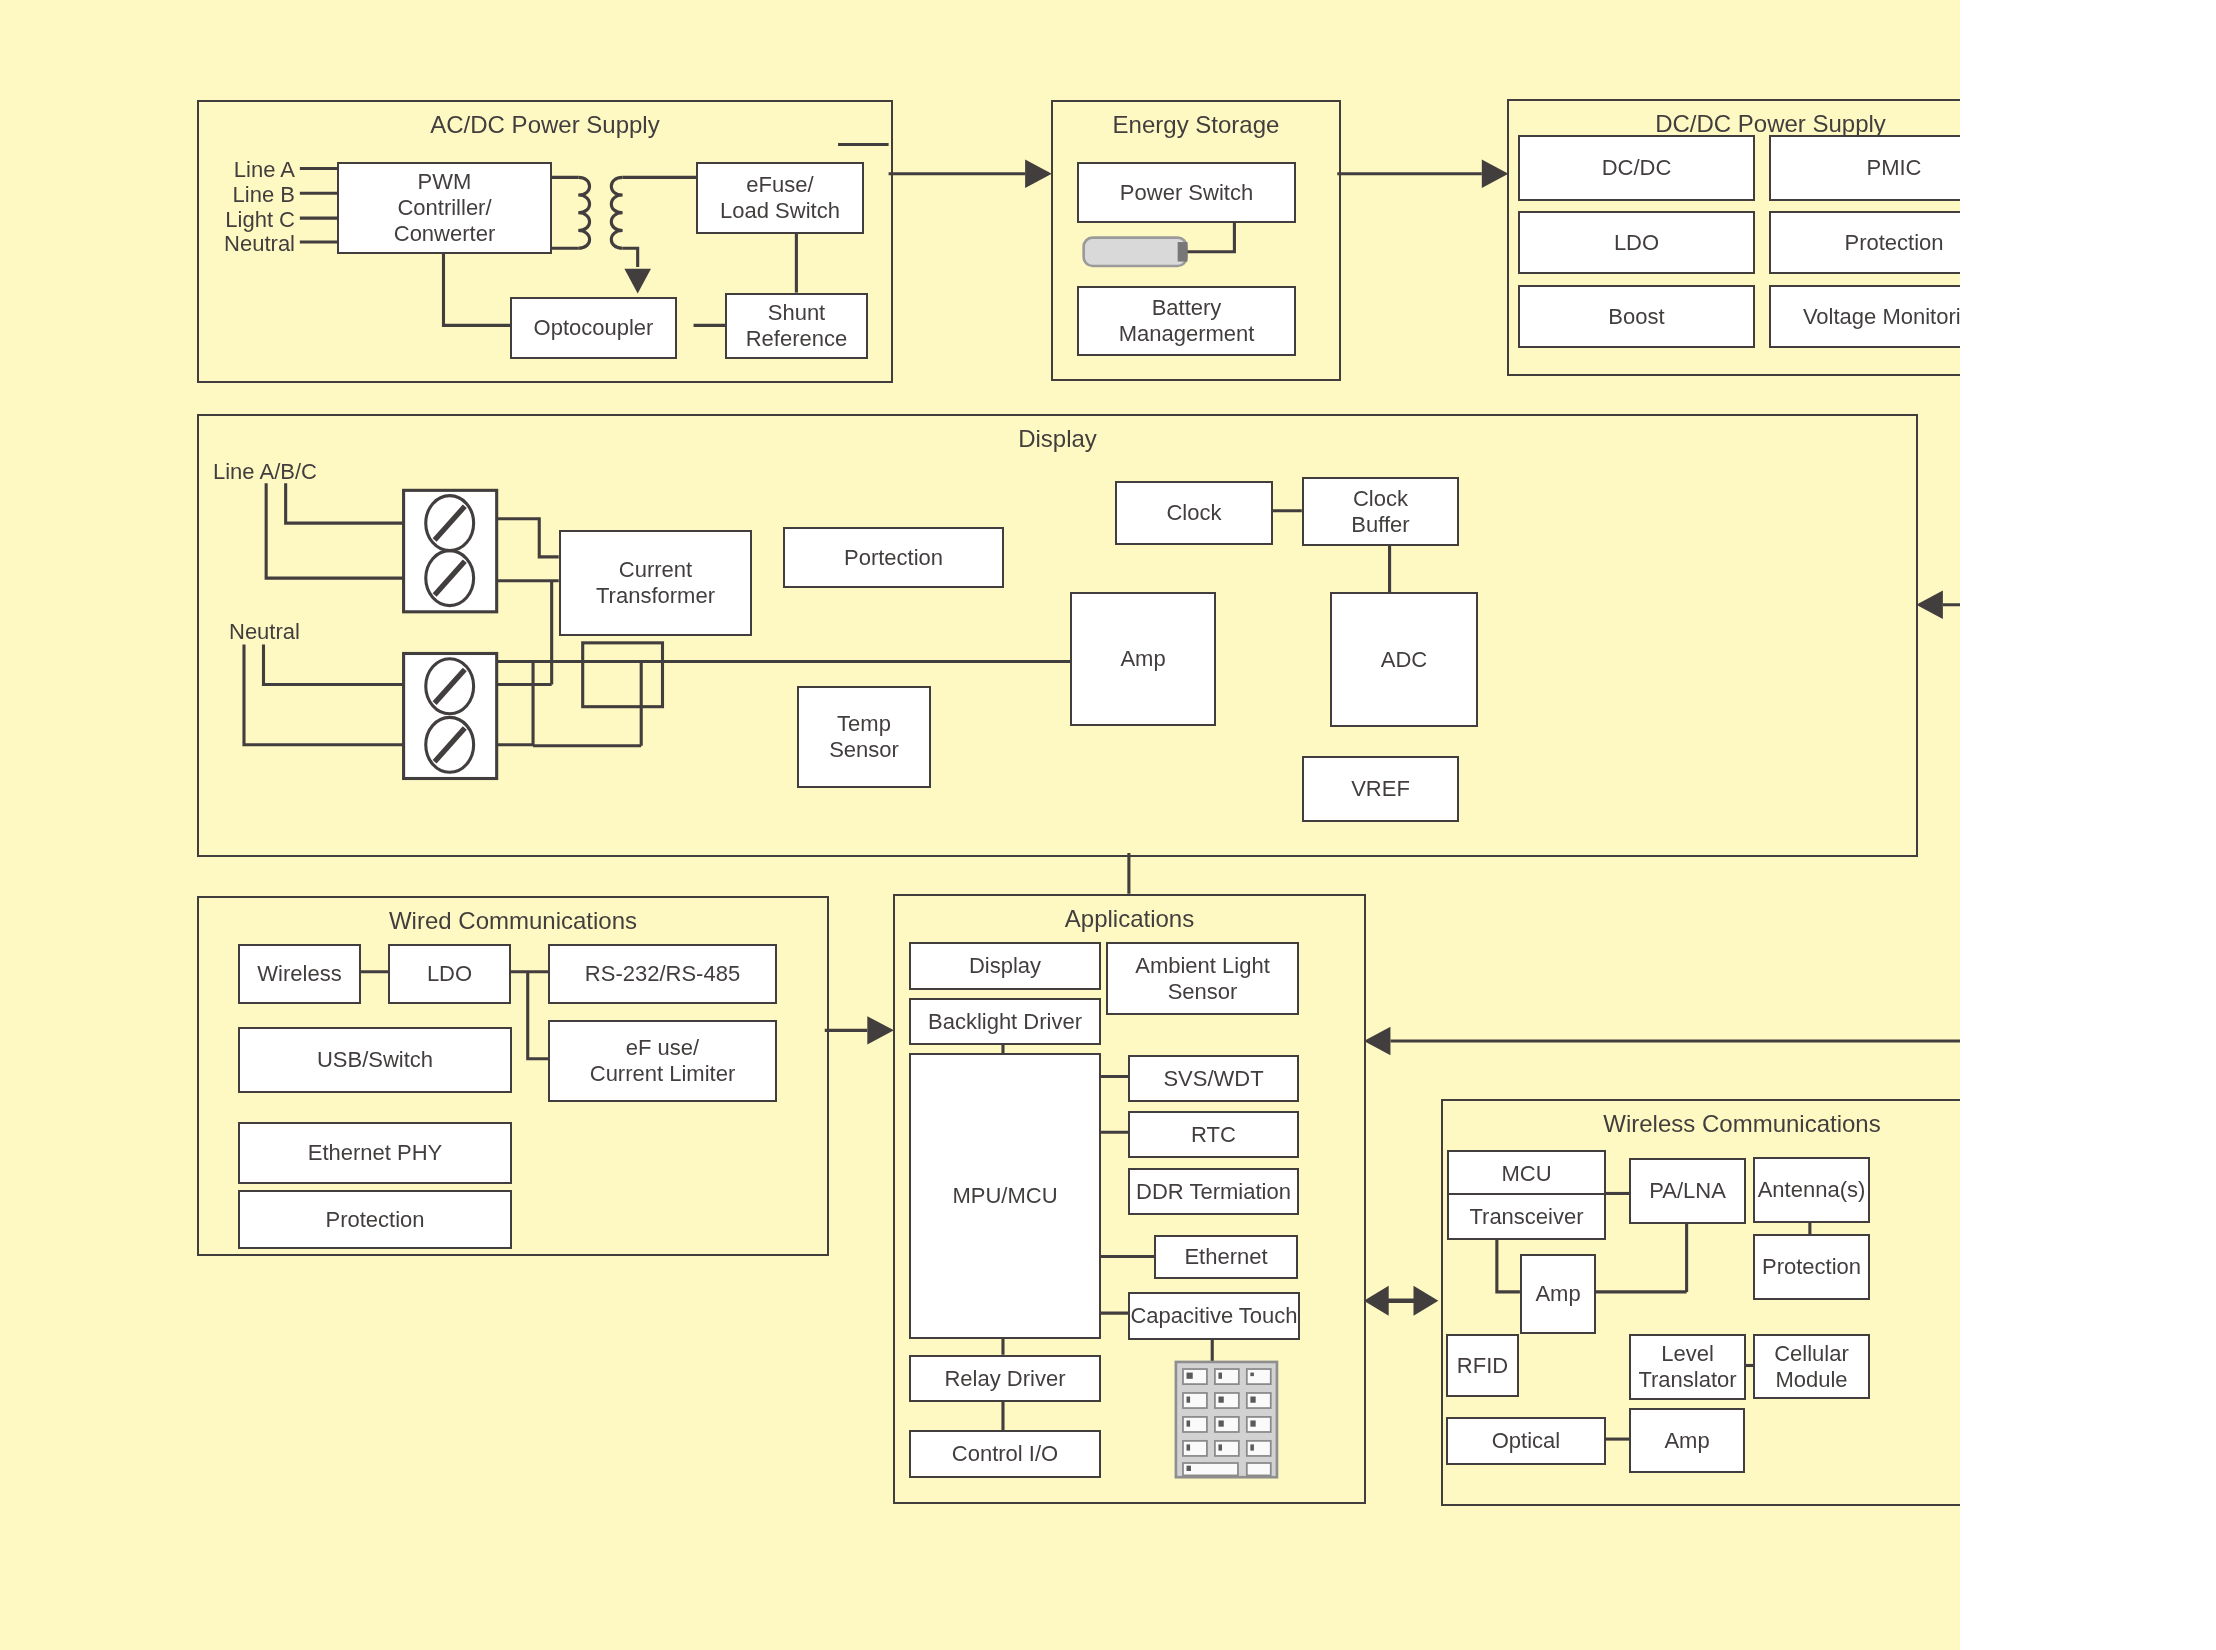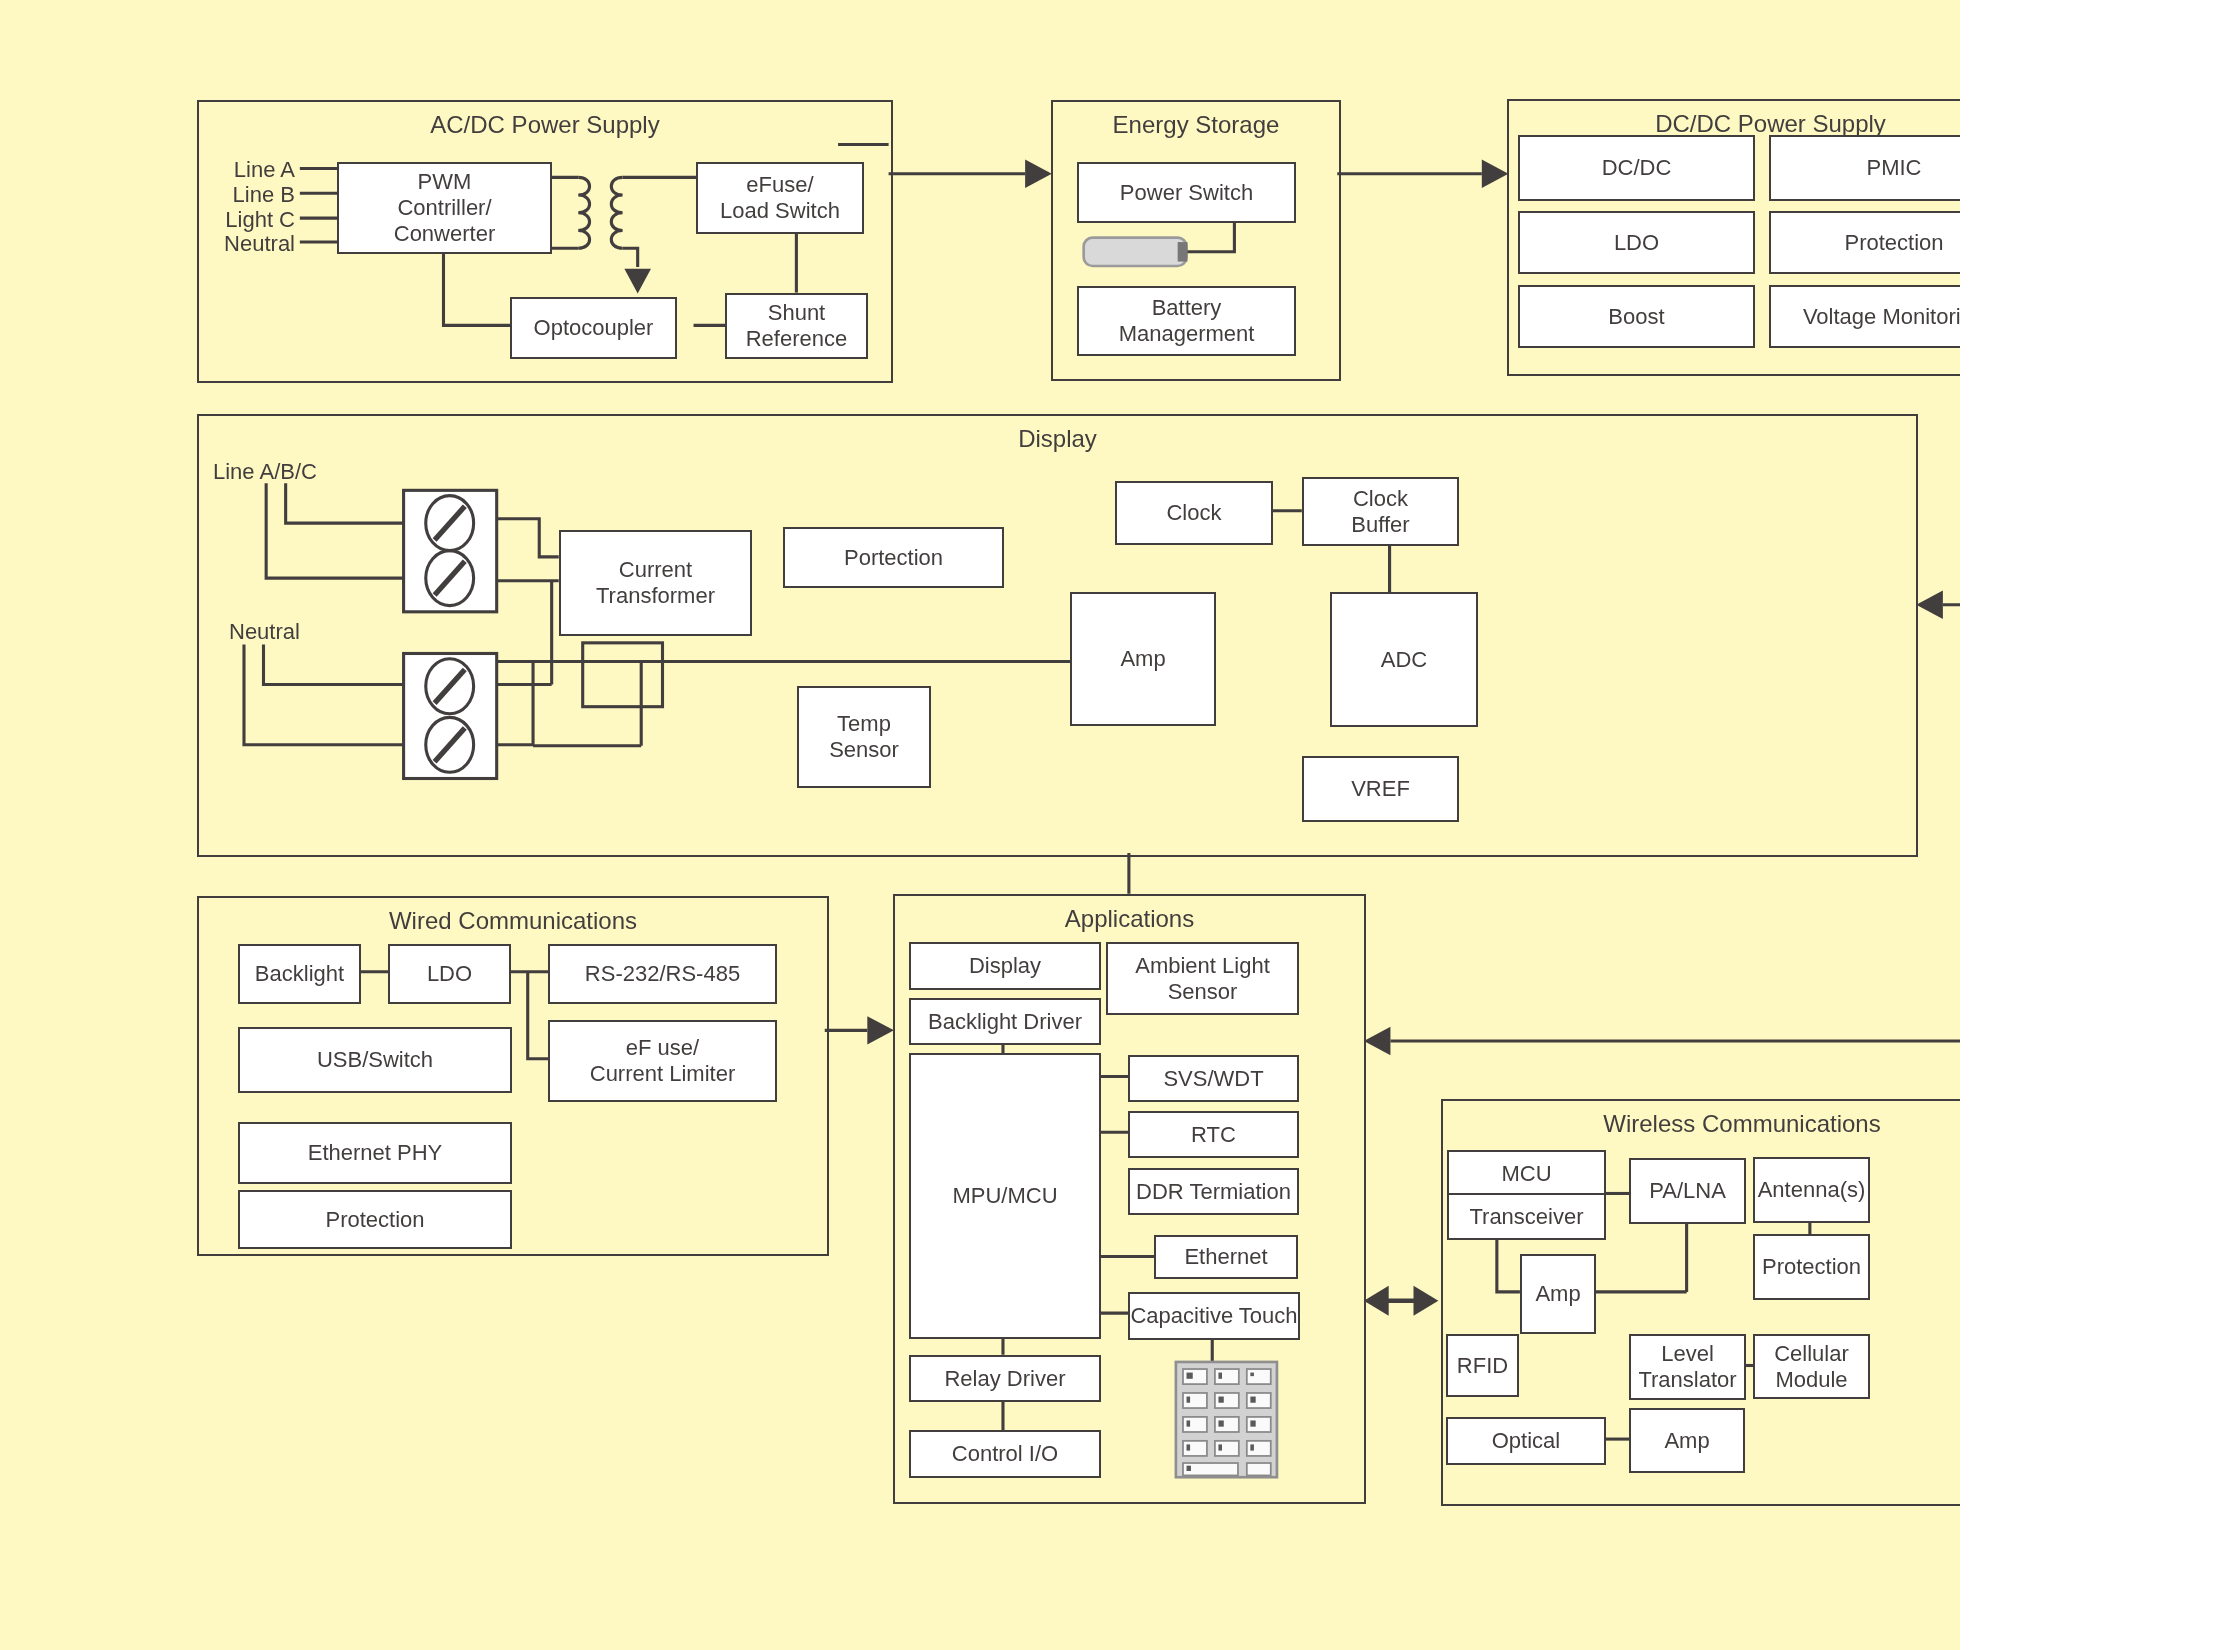--- a/index.html
+++ b/index.html
@@ -204,21 +204,21 @@
 Buffer</div>
   <div class="box" style="left:1070px;top:592px;width:142px;height:130px">Amp</div>
   <div class="box" style="left:1330px;top:592px;width:144px;height:131px">ADC</div>
   <div class="box" style="left:797px;top:686px;width:130px;height:98px">Temp
 Sensor</div>
   <div class="box" style="left:1302px;top:756px;width:153px;height:62px">VREF</div>
 
   <div class="sec" style="left:197px;top:896px;width:628px;height:356px">
     <div class="sec-title">Wired Communications</div>
   </div>
-  <div class="box" style="left:238px;top:944px;width:119px;height:56px">Backlight</div>
+  <div class="box" style="left:238px;top:944px;width:119px;height:56px">Wireless</div>
   <div class="box" style="left:388px;top:944px;width:119px;height:56px">LDO</div>
   <div class="box" style="left:548px;top:944px;width:225px;height:56px">RS-232/RS-485</div>
   <div class="box" style="left:238px;top:1027px;width:270px;height:62px">USB/Switch</div>
   <div class="box" style="left:548px;top:1020px;width:225px;height:78px">eF use/
 Current Limiter</div>
   <div class="box" style="left:238px;top:1122px;width:270px;height:58px">Ethernet PHY</div>
   <div class="box" style="left:238px;top:1190px;width:270px;height:55px">Protection</div>
 
   <div class="sec" style="left:893px;top:894px;width:469px;height:606px">
     <div class="sec-title">Applications</div>

